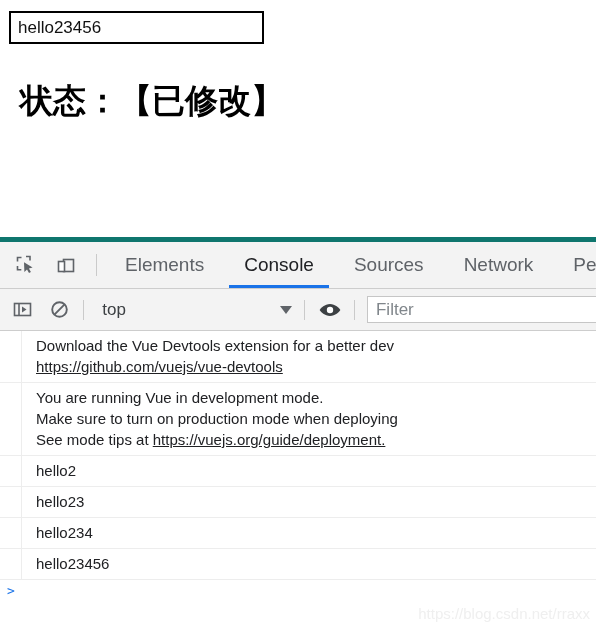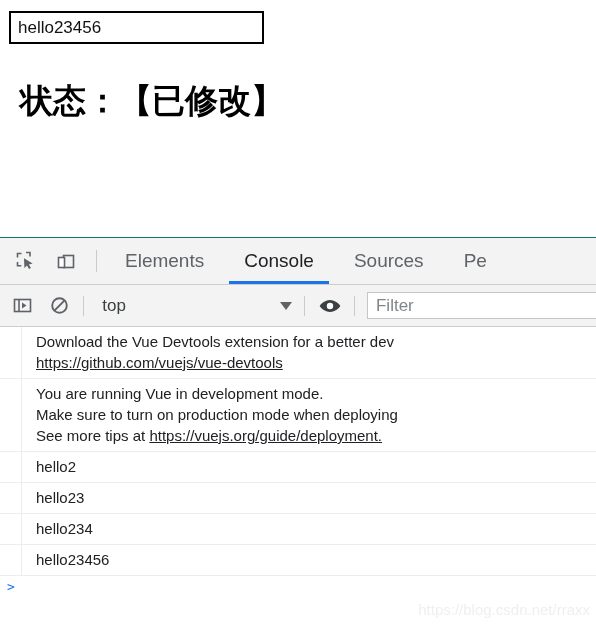--- a/index.html
+++ b/index.html
@@ -50,21 +50,21 @@
     letter-spacing: 0px;
     white-space: nowrap;
     line-height: 44px;
   }
 
   
   .devtools {
     position: relative;
     height: 405px;
     background: #0f172a;
-    border-top: 1px solid #0f766e;
+    border-top: 5px solid #0f766e;
     box-sizing: border-box;
   }
 
   
   .dt-tabbar {
     display: flex;
     align-items: stretch;
     height: 47px;
     background: #f3f3f3;
     border-bottom: 1px solid #cdcdcd;
@@ -264,20 +264,23 @@
       <div class="dt-tab">
         <span>Elements</span>
       </div>
       <div class="dt-tab active">
         <span>Console</span>
       </div>
       <div class="dt-tab">
         <span>Sources</span>
       </div>
       <div class="dt-tab">
+        <span>Network</span>
+      </div>
+      <div class="dt-tab">
         <span>Pe</span>
       </div>
     </div>
   </div>
 
   <div class="dt-filterbar">
     <div class="fb-icon">
       <svg width="21" height="21" viewBox="0 0 21 21" aria-hidden="true">
         <rect x="2.5" y="4.5" width="16" height="12" fill="none" stroke="#5f6368" stroke-width="1.6"></rect>
         <line x1="7" y1="4.5" x2="7" y2="16.5" stroke="#5f6368" stroke-width="1.6"></line>
@@ -311,21 +314,21 @@
     <div class="console-msg">
       <div class="msg-gutter"></div>
       <div class="msg-text"><span>Download the Vue Devtools extension for a better dev</span>
 <a href="#">https://github.com/vuejs/vue-devtools</a></div>
     </div>
 
     <div class="console-msg">
       <div class="msg-gutter"></div>
       <div class="msg-text"><span>You are running Vue in development mode.</span>
 <span>Make sure to turn on production mode when deploying</span>
-<span>See more tips at </span><a href="#">https://vuejs.org/guide/deployment.</a></div>
+<span>See mode tips at </span><a href="#">https://vuejs.org/guide/deployment.</a></div>
     </div>
 
     <div class="console-msg">
       <div class="msg-gutter"></div>
       <div class="msg-text">hello2</div>
     </div>
 
     <div class="console-msg">
       <div class="msg-gutter"></div>
       <div class="msg-text">hello23</div>

